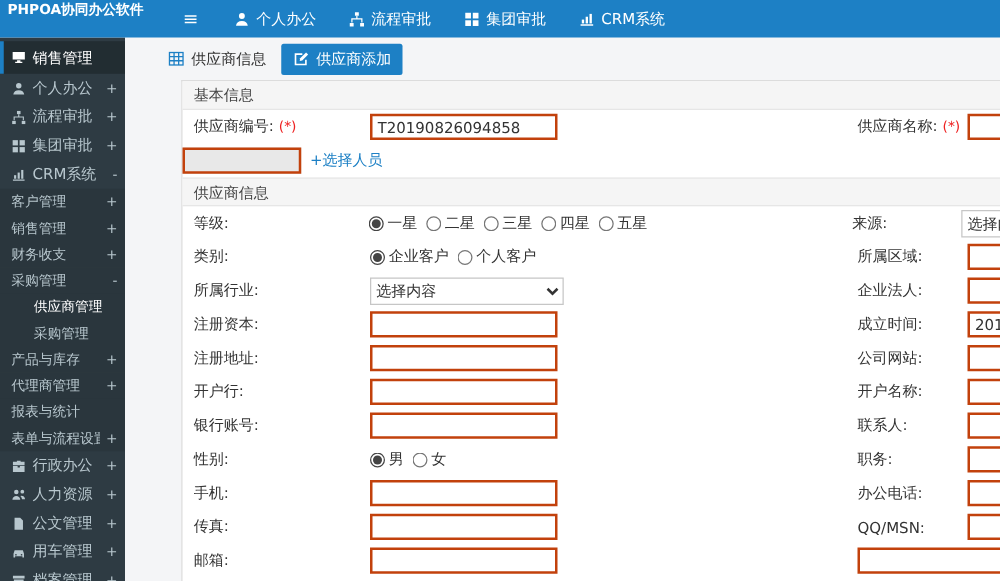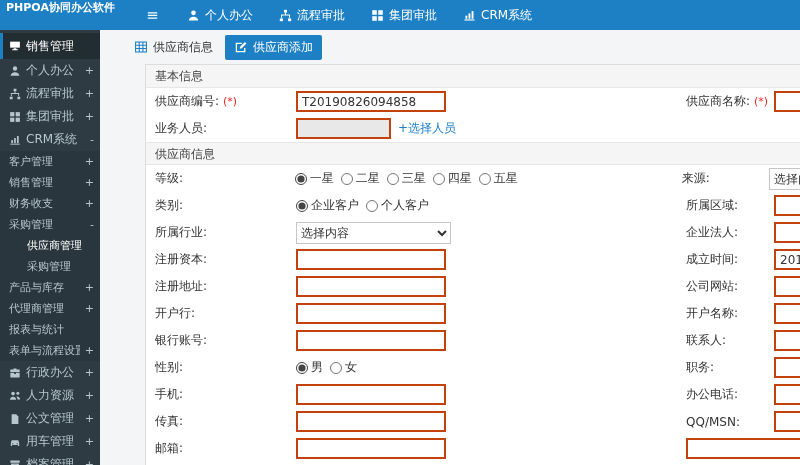--- a/index.html
+++ b/index.html
@@ -289,21 +289,20 @@
         <div class="fl-label"><span>供应商编号:</span><span class="req">(*)</span></div>
         <div class="fl-field">
           <input type="text" value="T20190826094858" style="">
         </div>
         <div class="fr-label"><span>供应商名称:</span><span class="req">(*)</span></div>
         <div class="fr-field">
           <input type="text" value="" style="">
         </div>
       </div>
       <div class="frow">
-        <div class="fl-label"><span>业务人员:</span></div>
         <div class="fl-field">
           <input type="text" class="ro" readonly="" value="" style="">
           <span class="link">+选择人员</span>
         </div>
         <div class="fr-label"></div>
         <div class="fr-field"></div>
       </div>
       <div class="section-header">供应商信息</div>
       <div class="frow">
         <div class="fl-label"><span>等级:</span></div>

